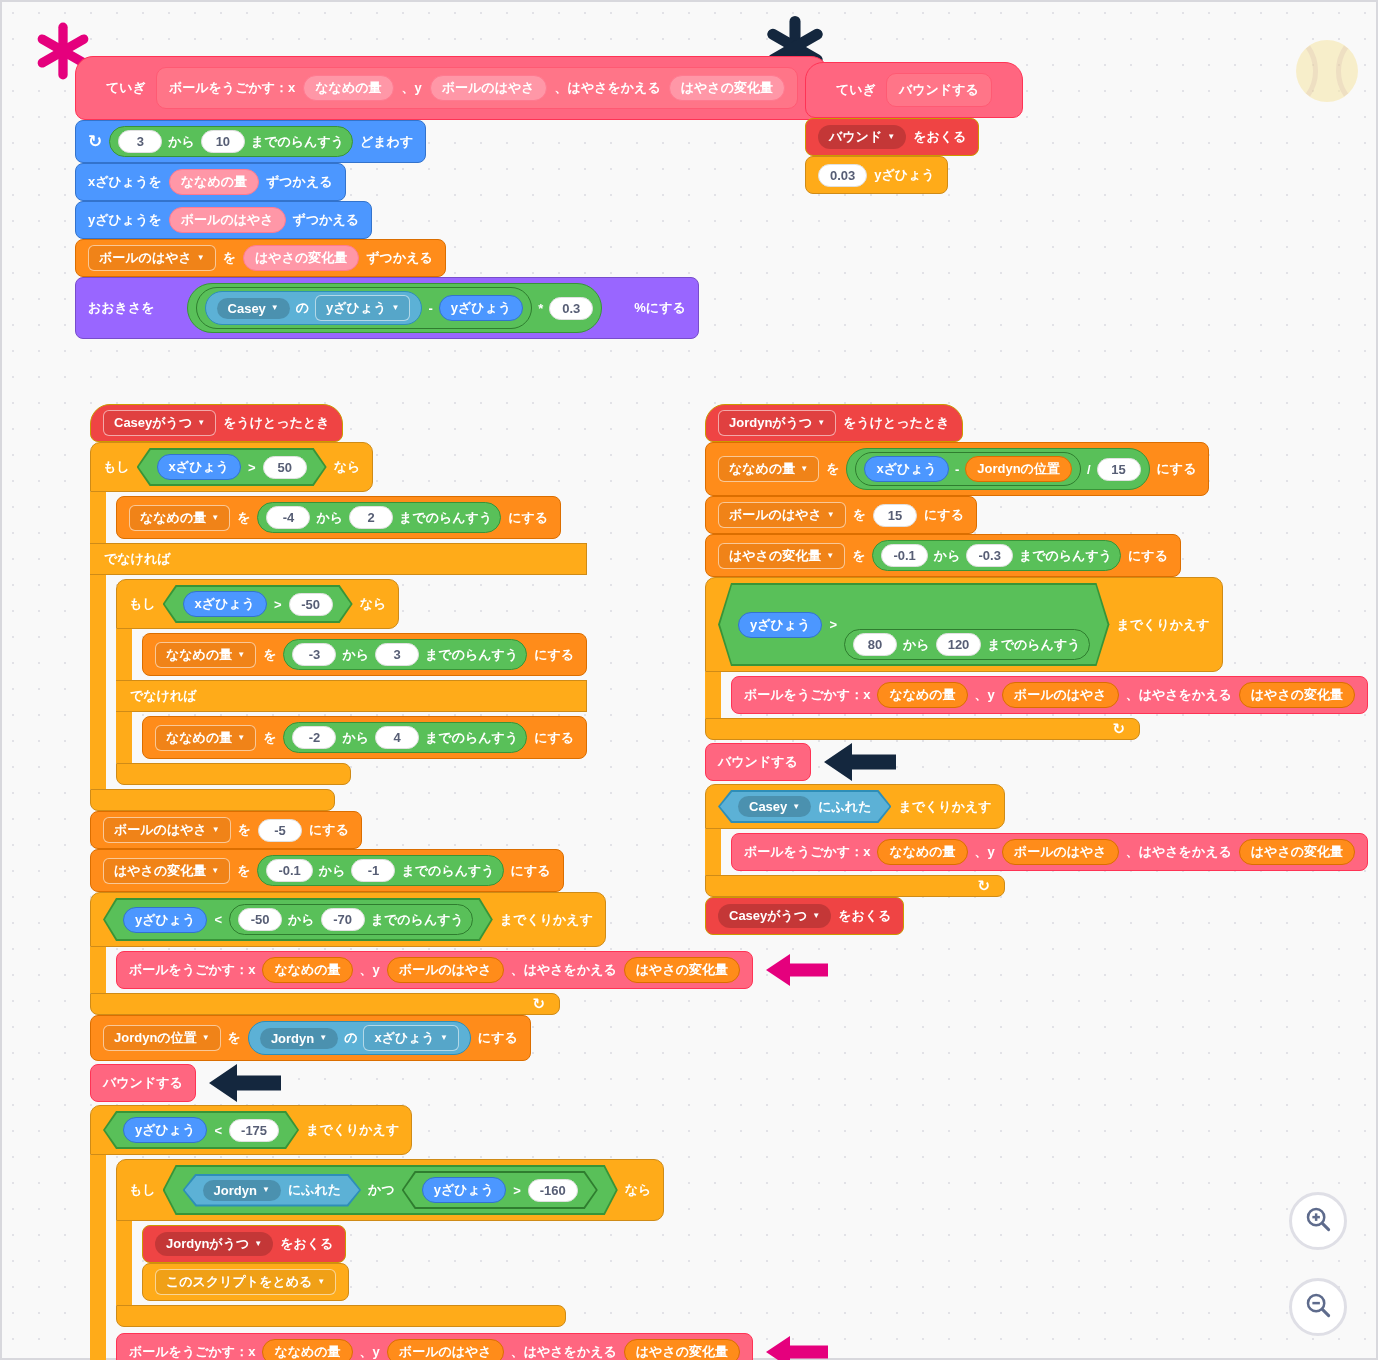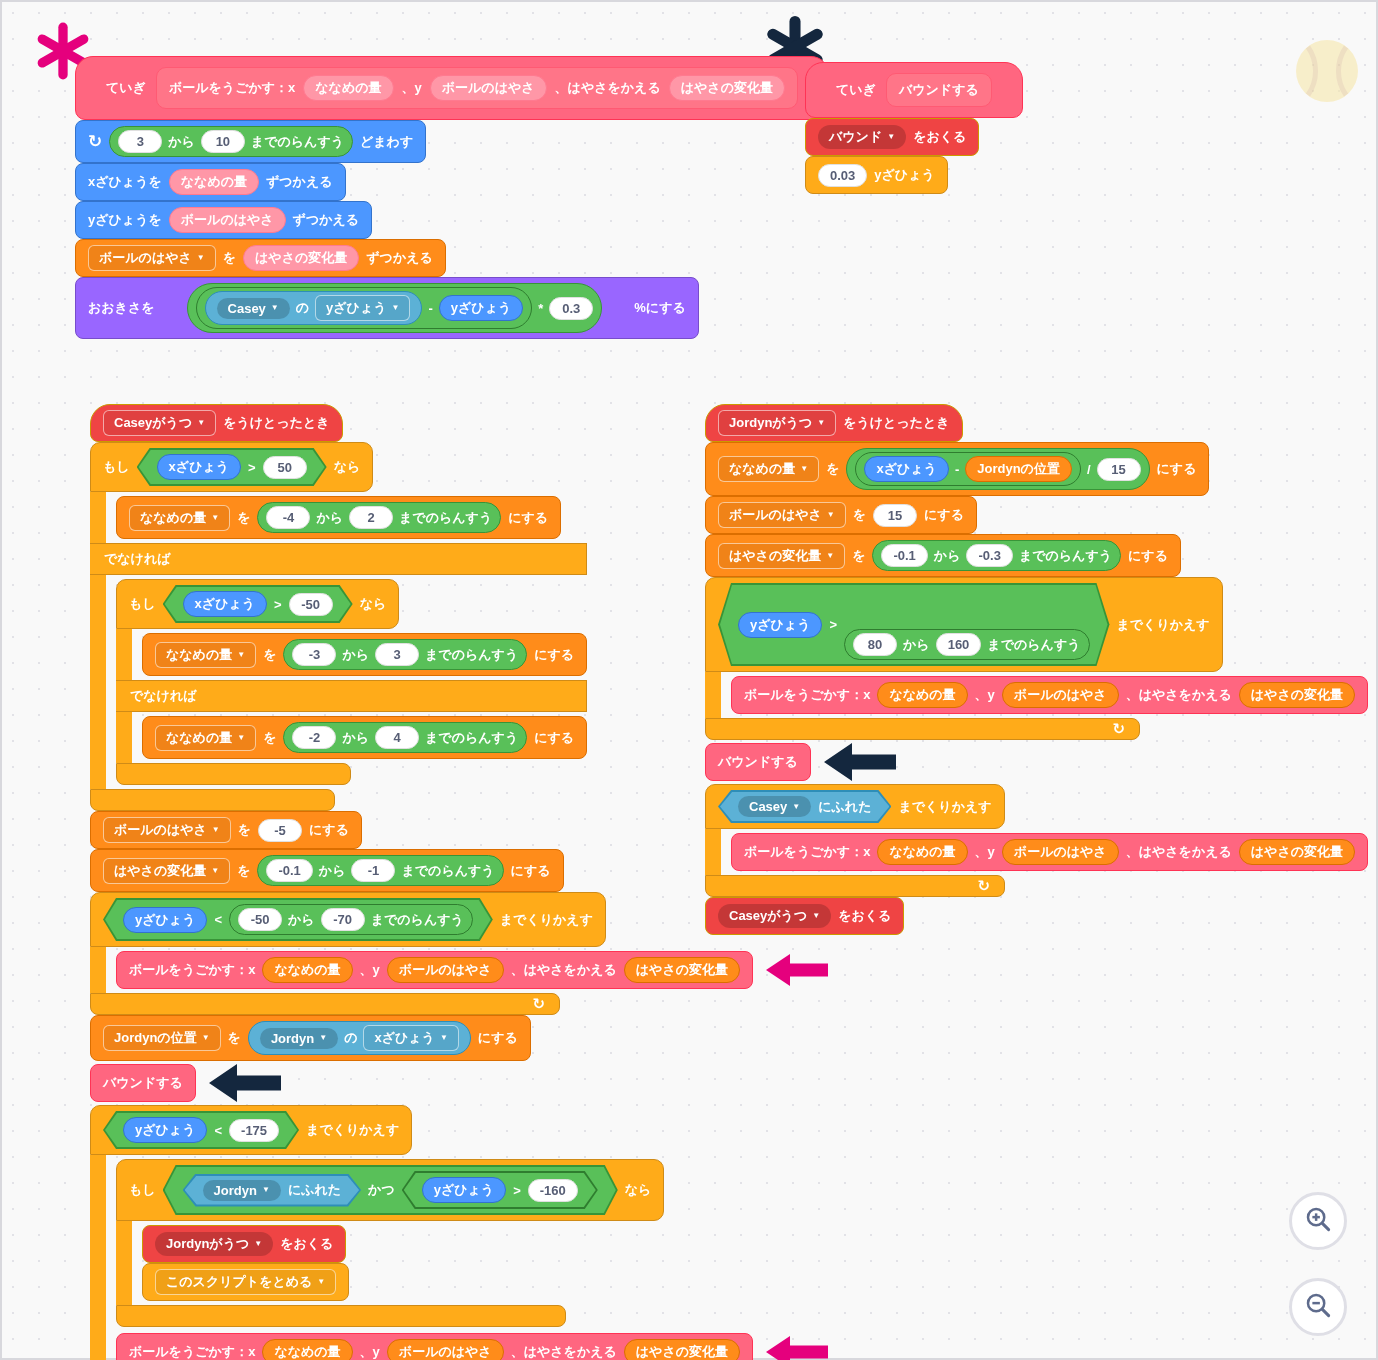--- a/index.html
+++ b/index.html
@@ -489,21 +489,21 @@
 
   <div class="cwrap c-control">
     <div class="blk control chead">
       <span class="hexw g">
           <span class="hex green">
         <span class="oval blue">yざひょう</span>
         <span>&gt;</span>
         <span class="oval green" style="border-color:#2f7d2f;margin-top:40px;">
           <span class="oval white num">80</span>
           <span>から</span>
-          <span class="oval white num">160</span>
+          <span class="oval white num">120</span>
           <span>までのらんすう</span>
         </span>
       </span>
         </span>
       <span>までくりかえす</span>
     </div>
     <div class="cbody">
       <div class="row">
         <div class="blk myblock">
           <span>ボールをうごかす：x</span>

